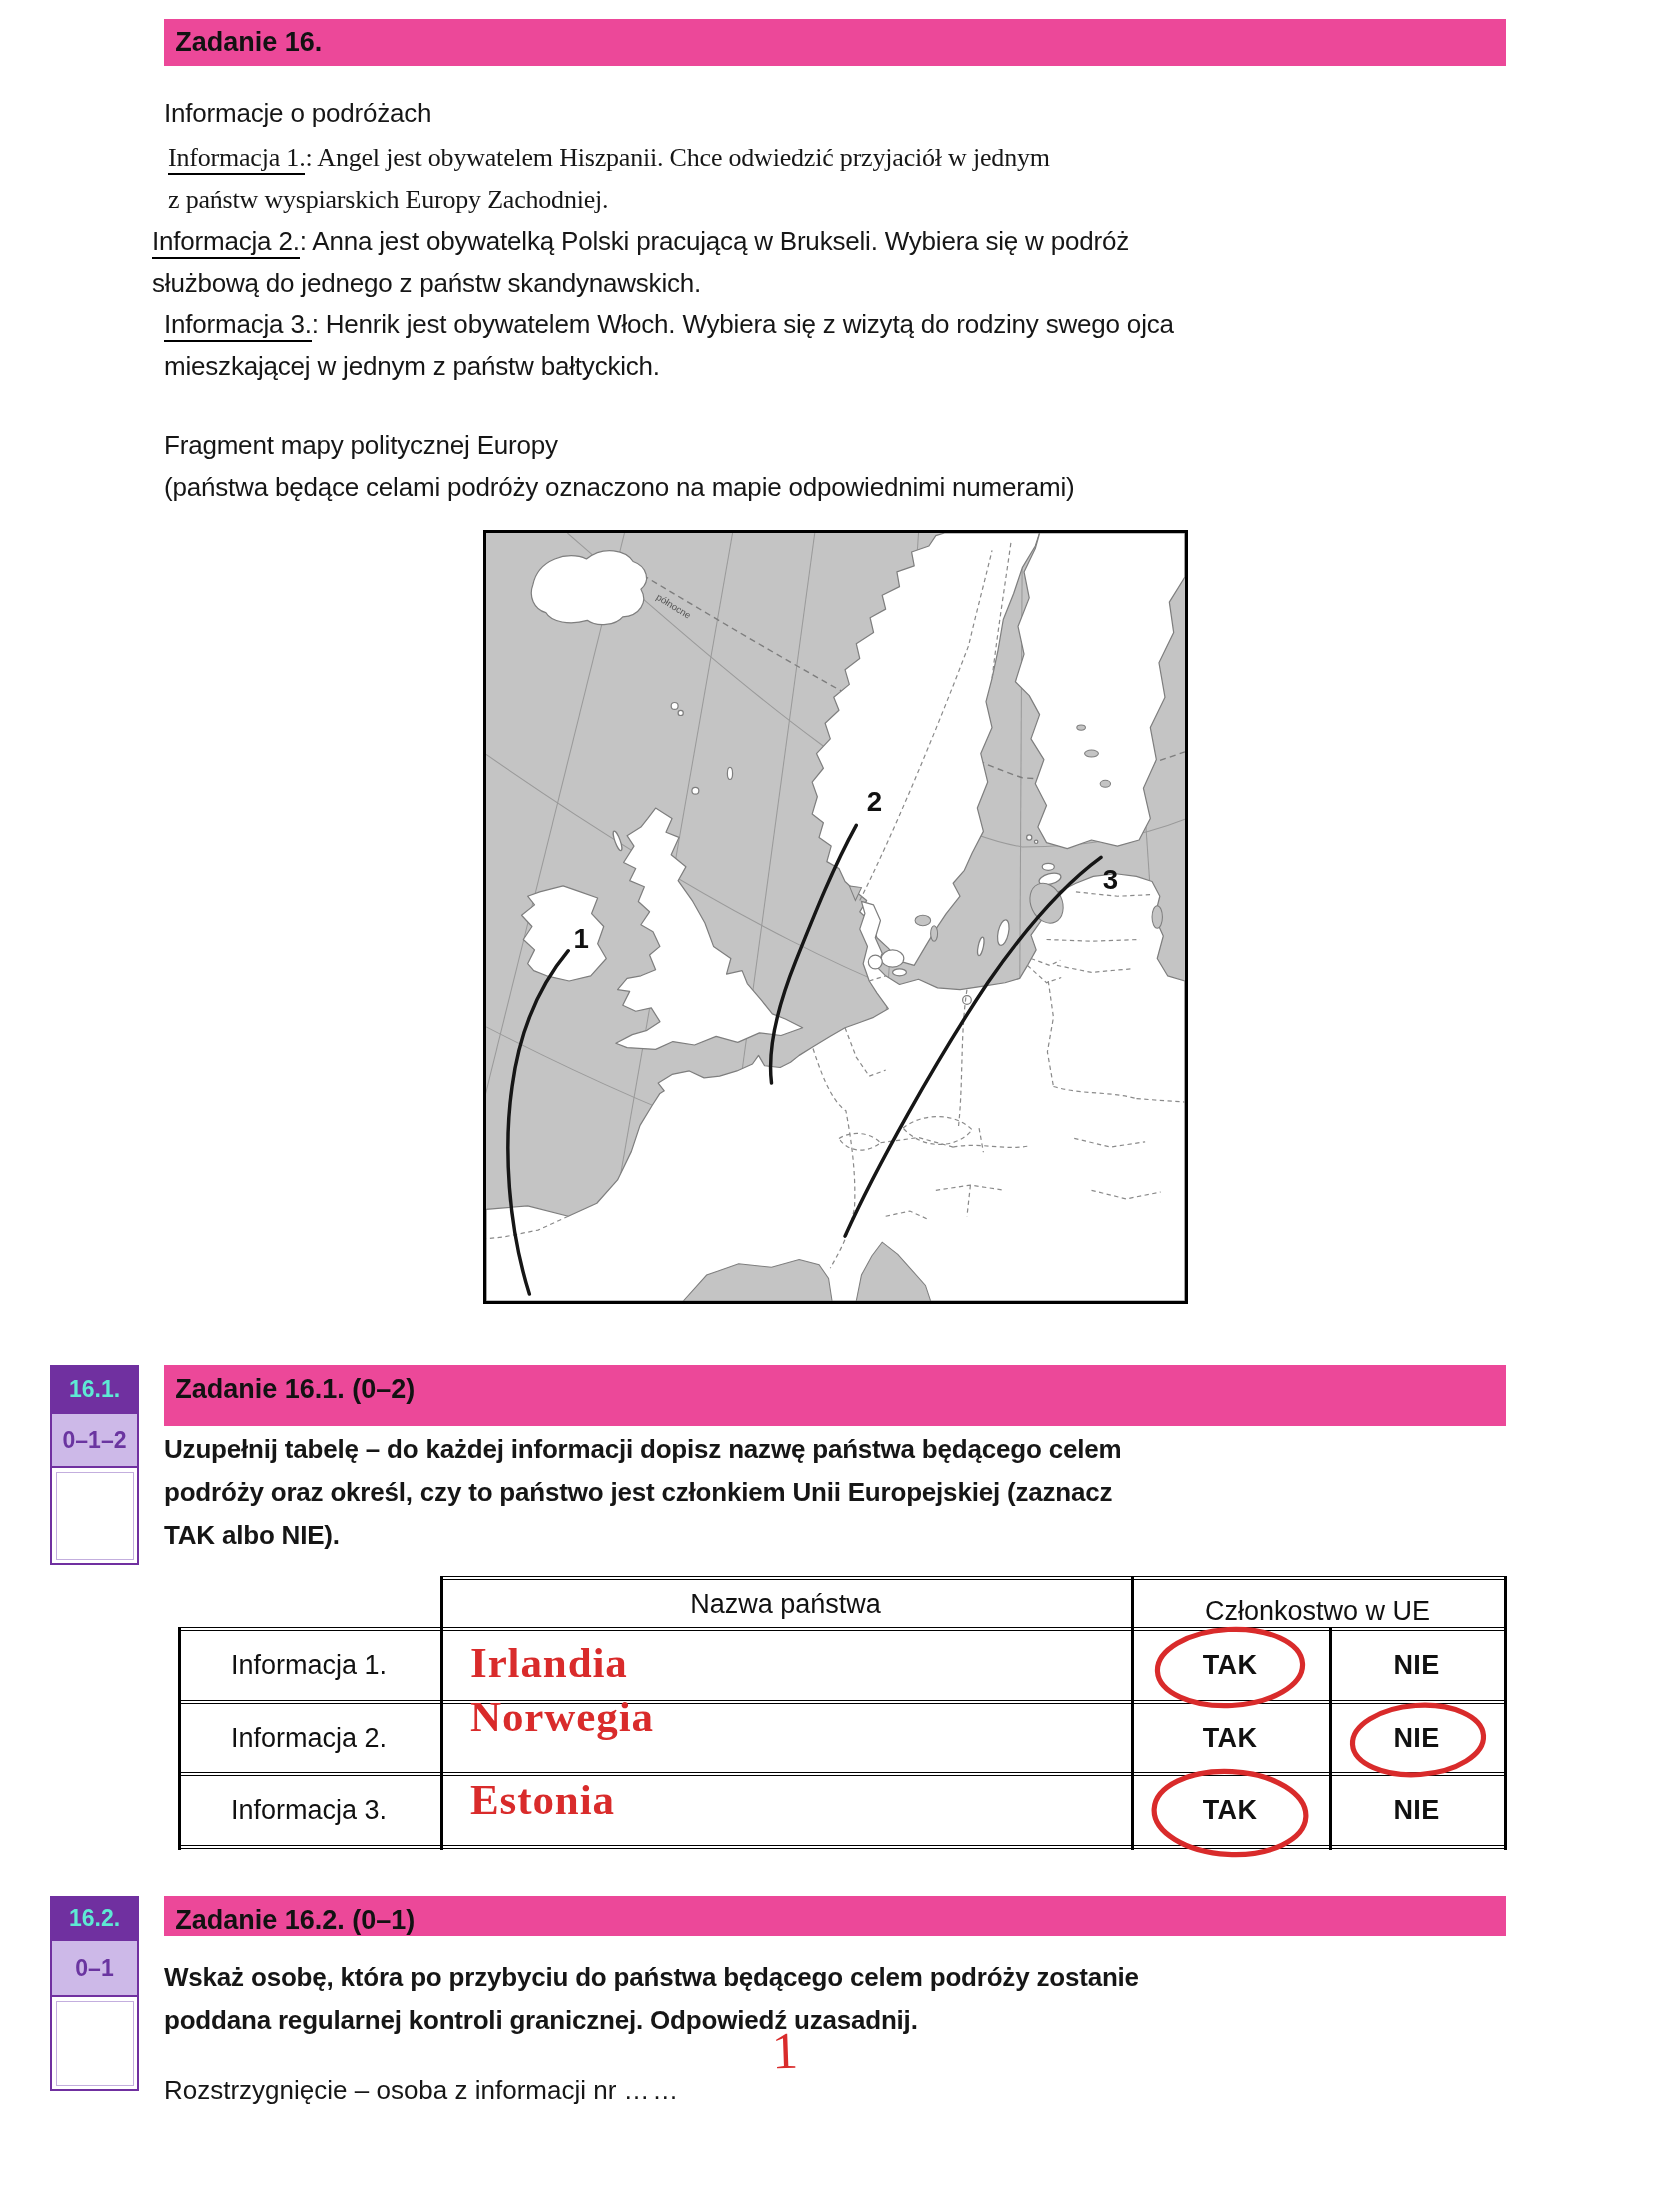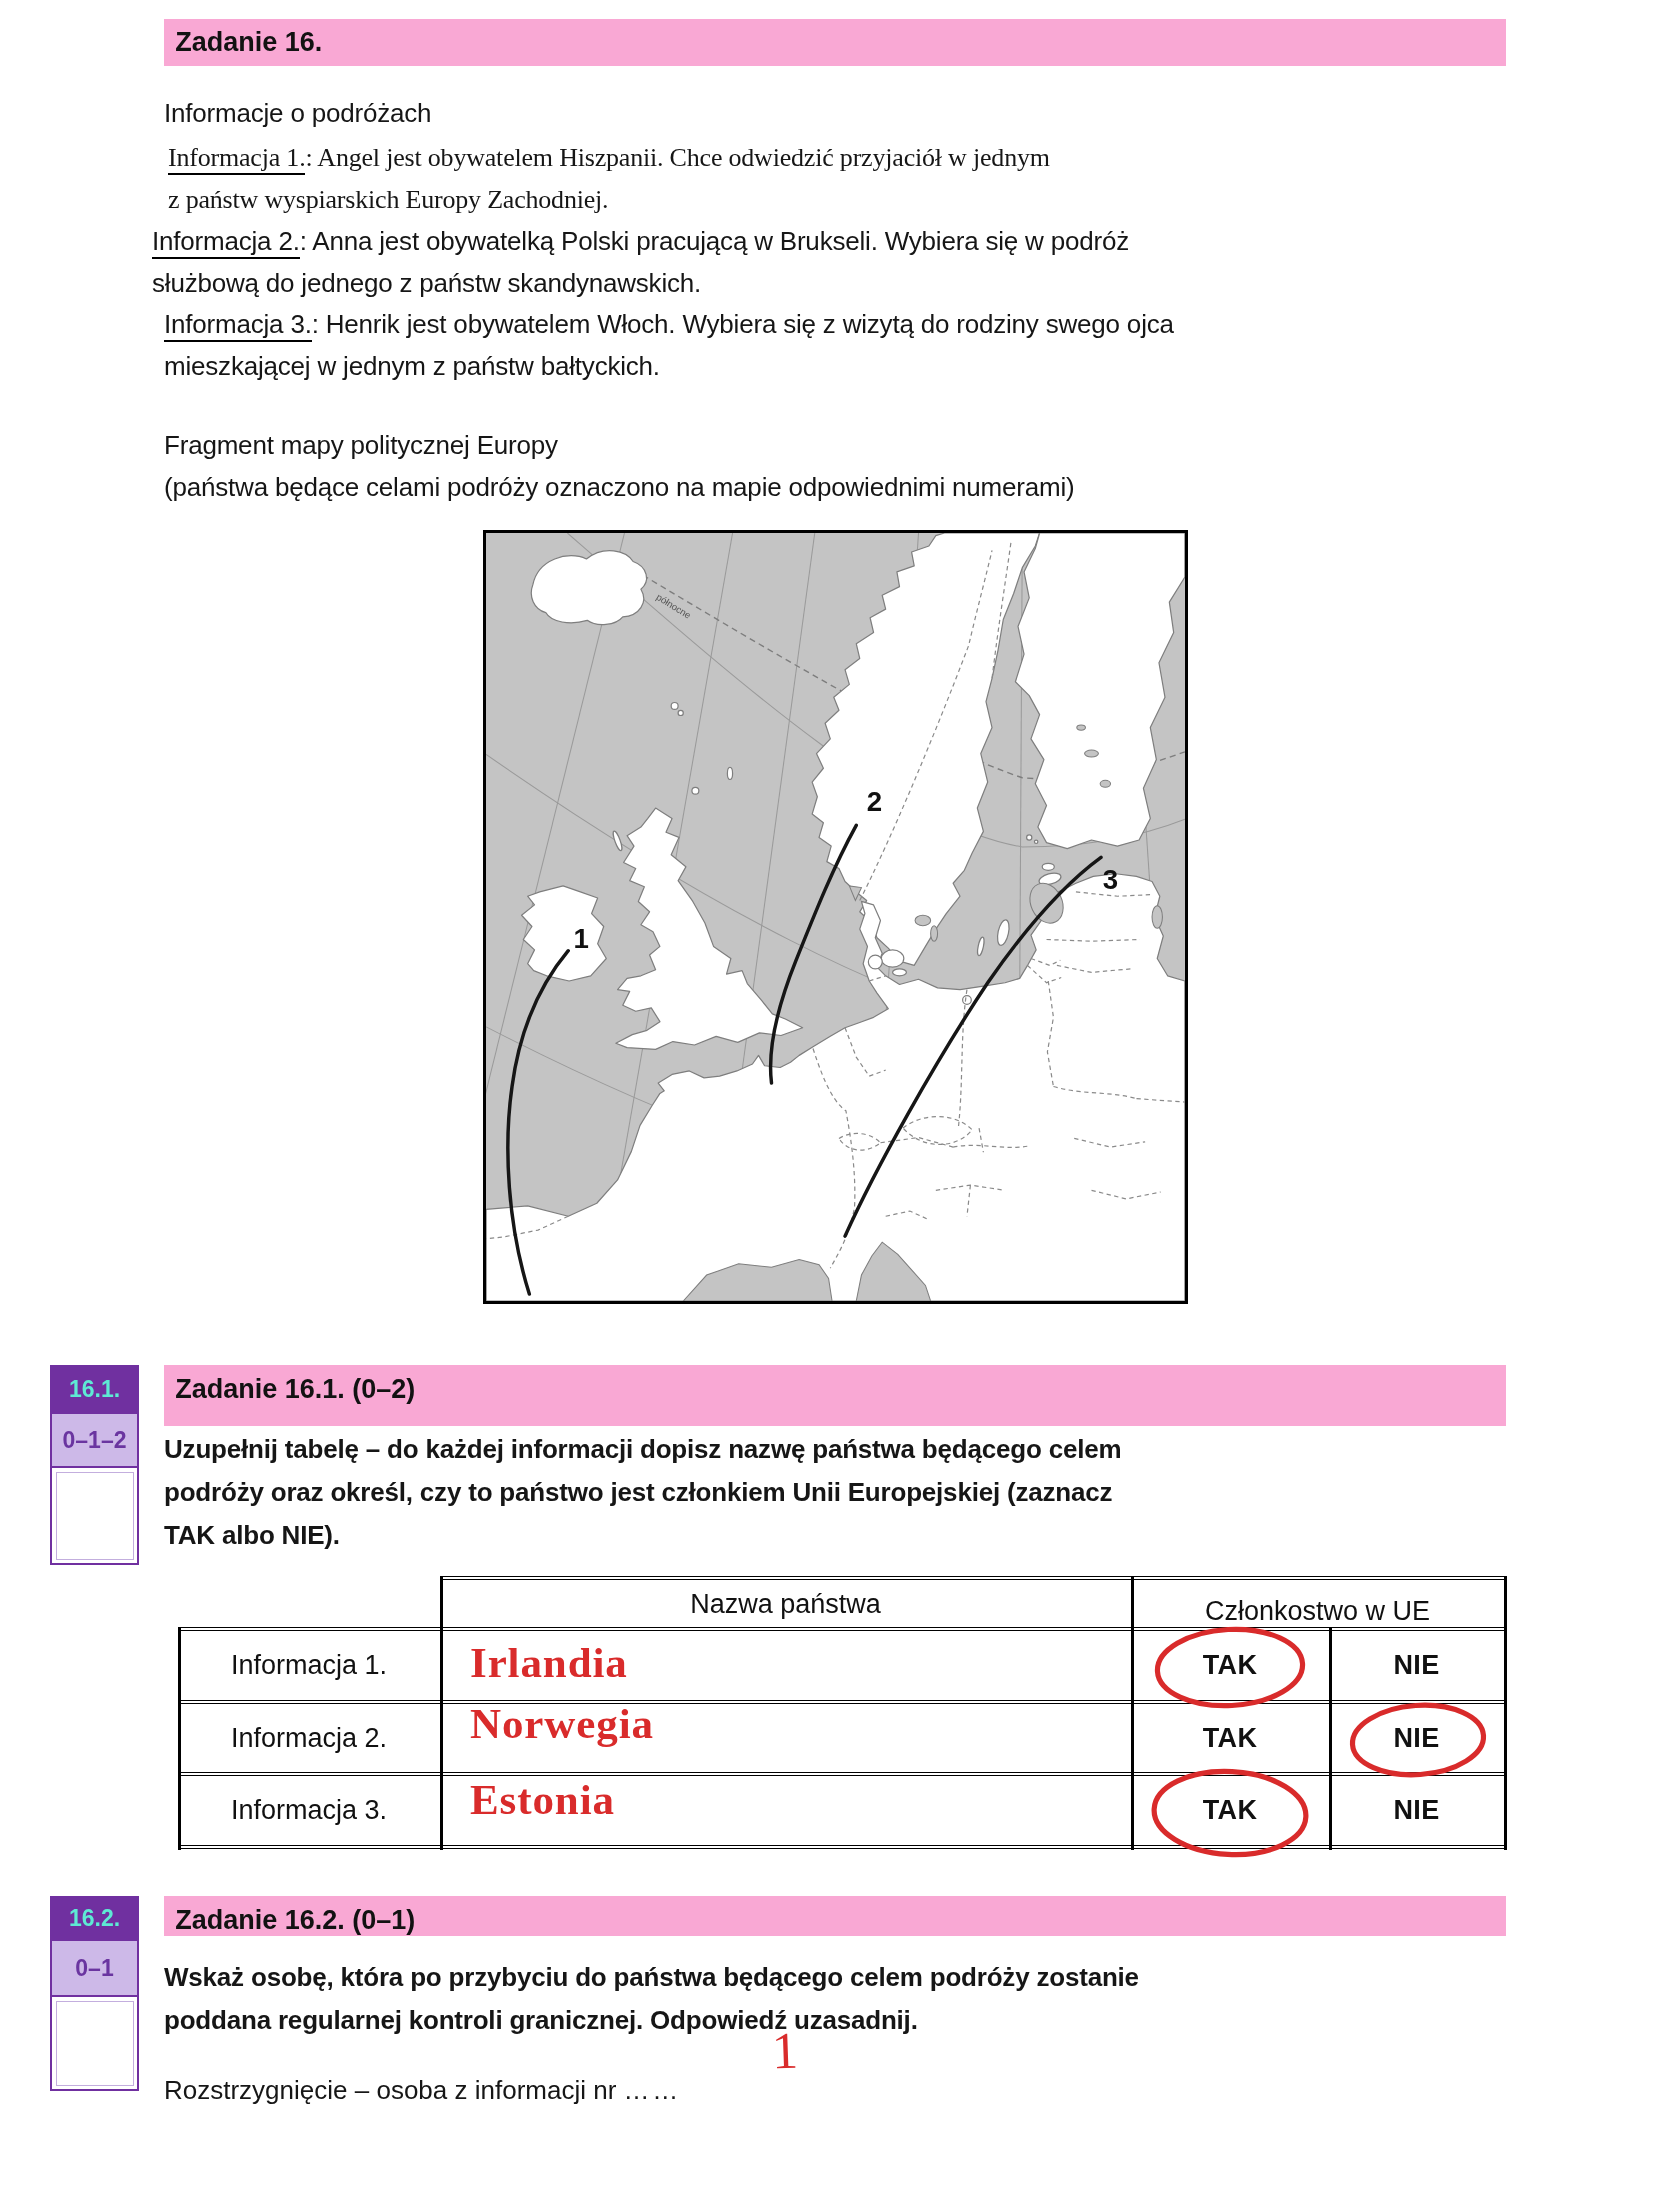--- a/index.html
+++ b/index.html
@@ -1,19 +1,19 @@
 <!DOCTYPE html>
 <html style="font-size:14px"><head>
 <meta charset="utf-8">
 <style>
   html,body{margin:0;padding:0;background:#ffffff;}
   .page{position:relative;width:1660px;height:2203px;background:#ffffff;
         font-family:"Liberation Sans","DejaVu Sans",sans-serif;color:#161616;overflow:hidden;}
   .abs{position:absolute;}
-  .bar{background:#f9a8d4;height:47px;line-height:47px;padding-left:11.2px;
+  .bar{background:#ec4899;height:47px;line-height:47px;padding-left:11.2px;
        font-size:27px;font-weight:700;color:#121212;}
   .bodytext{font-size:26px;line-height:42px;letter-spacing:-0.2px;color:#161616;}
   .boldtext{font-weight:700;}
   .ulab{border-bottom:2.6px solid #000;padding-bottom:0.9px;}
   .badgebox{border:2.6px solid #7030a0;width:85px;background:#fff;}
   .badge-dark{background:#7030a0;color:#5eead4;font-weight:700;font-size:23px;
               text-align:center;}
   .badge-light{background:#cdb9e8;color:#6a35a0;font-weight:700;font-size:23px;
                text-align:center;border-top:2.6px solid #7030a0;border-bottom:2.6px solid #7030a0;}
   .badge-white{background:#ffffff;position:relative;}
@@ -191,21 +191,21 @@
 
     <div class="tcell" style="left:0px;top:56px;width:262px;height:67px;">Informacja 1.</div>
     <div class="abs handw" style="left:292px;top:62px;">Irlandia</div>
     <div class="tcell opt" style="left:953px;top:56px;width:198px;height:67px;">TAK</div>
     <div class="tcell opt" style="left:1151px;top:56px;width:175px;height:67px;">NIE</div>
     <svg class="abs" style="left:974px;top:50px;overflow:visible;" width="156" height="83" viewBox="0 0 180 96">
       <ellipse cx="90" cy="48" rx="84" ry="44" fill="none" stroke="#d92b2b" stroke-width="6" transform="rotate(-3 90 48)"></ellipse>
     </svg>
 
     <div class="tcell" style="left:0px;top:129px;width:262px;height:67px;">Informacja 2.</div>
-    <div class="abs handw" style="left:292px;top:123px;text-align:center;">Norwegia</div>
+    <div class="abs handw" style="left:292px;top:116px;text-align:center;">Norwegia</div>
     <div class="tcell opt" style="left:953px;top:129px;width:198px;height:67px;">TAK</div>
     <div class="tcell opt" style="left:1151px;top:129px;width:175px;height:67px;">NIE</div>
     <svg class="abs" style="left:1169px;top:126px;overflow:visible;" width="142" height="76" viewBox="0 0 164 88">
       <ellipse cx="82" cy="44" rx="76" ry="40" fill="none" stroke="#d92b2b" stroke-width="6" transform="rotate(-4 82 44)"></ellipse>
     </svg>
 
     <div class="tcell" style="left:0px;top:201px;width:262px;height:67px;">Informacja 3.</div>
     <div class="abs handw" style="left:292px;top:199px;">Estonia</div>
     <div class="tcell opt" style="left:953px;top:201px;width:198px;height:67px;">TAK</div>
     <div class="tcell opt" style="left:1151px;top:201px;width:175px;height:67px;">NIE</div>

